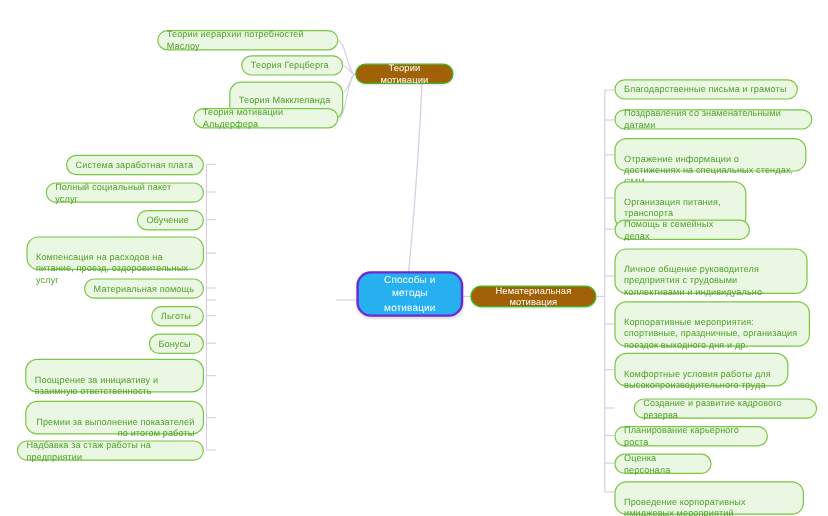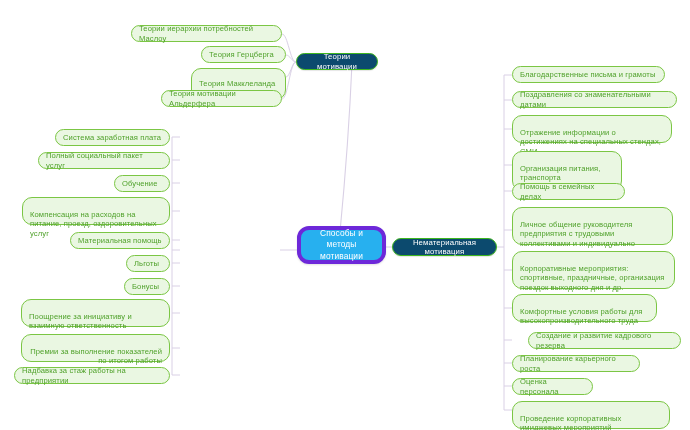--- a/index.html
+++ b/index.html
@@ -45,34 +45,34 @@
     font-size: 7.6px;
     padding: 3px 7px;
     border-radius: 10px;
   }
   .leaf.multiline {
     align-items: flex-start;
     padding-top: 12px;
   }
   
   .branch {
-    background: #0c4a6e;
+    background: #a16207;
     border: 1px solid #3eb61f;
     color: #ffffff;
     font-size: 7.8px;
     padding: 3px 9px;
     border-radius: 11px;
     justify-content: flex-end;
     text-align: center;
     box-shadow: 0 1px 1px rgba(0,0,0,0.10);
   }
   
   .center {
     background: #27b0ef;
-    border: 4px solid #6d28d9;
+    border: 2px solid #6d28d9;
     color: #ffffff;
     font-size: 8.4px;
     padding: 5px 8px;
     border-radius: 12px;
     justify-content: center;
     text-align: center;
     line-height: 1.35;
     box-shadow: 0 1px 2px rgba(0,0,0,0.12);
   }
 </style>

